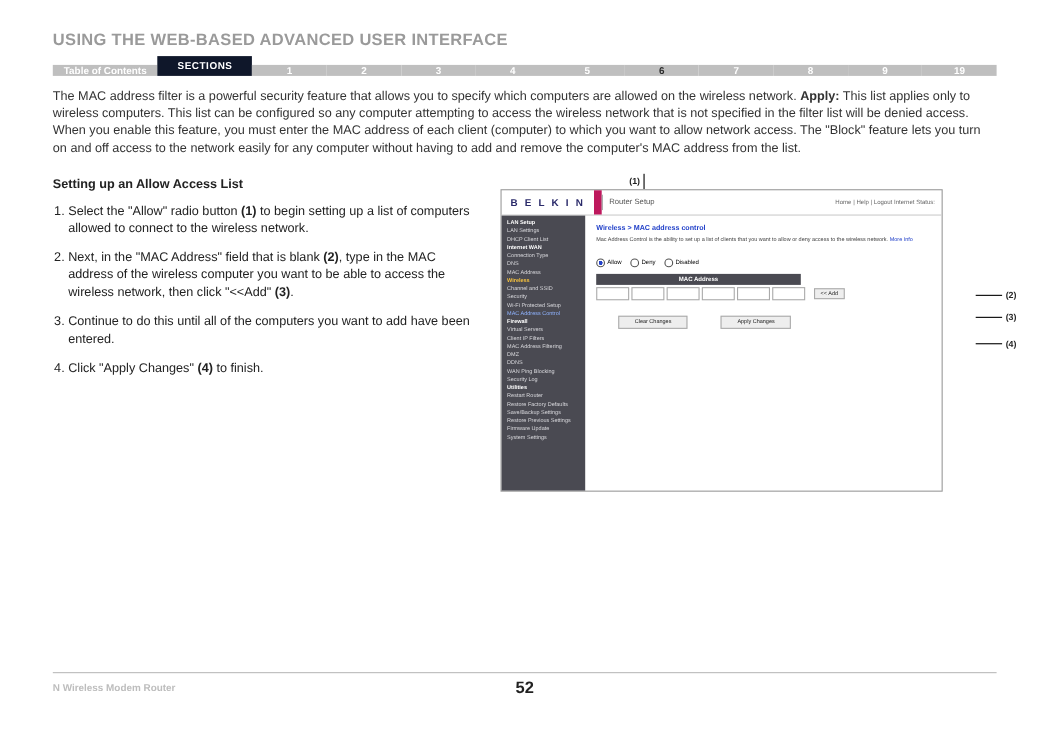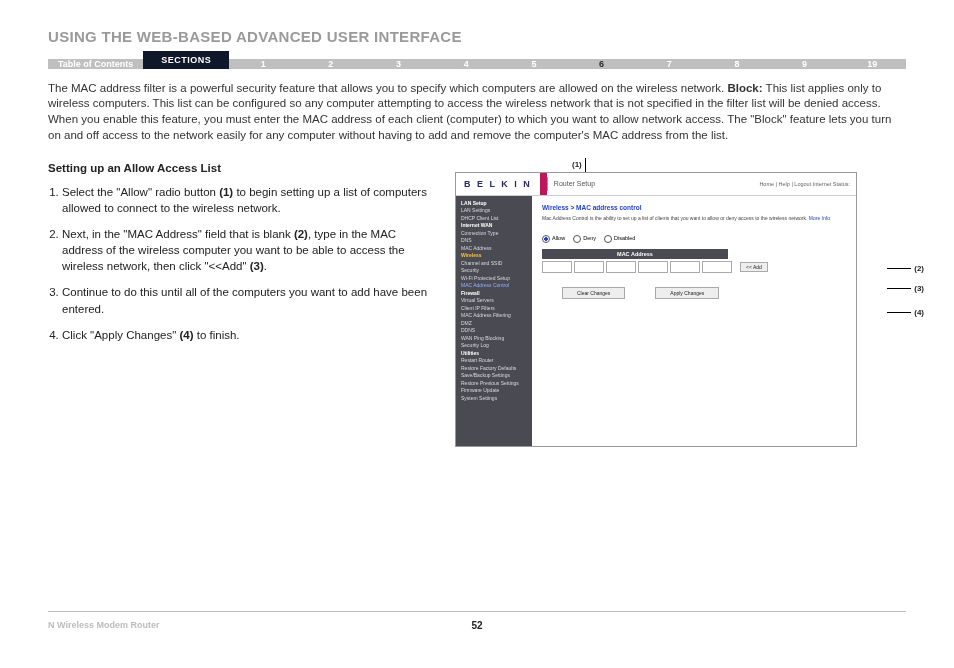--- a/index.html
+++ b/index.html
@@ -40,21 +40,21 @@
 .radios .dot.on{background:radial-gradient(circle,#2342c9 0 40%,#fff 45% 100%)}
 .tbl{margin-top:6px}
 .tbl .th{background:#4a4a52;color:#fff;font-size:5.5px;text-align:center;padding:2px 0;font-weight:bold;width:186px}
 .tbl .row{display:flex;align-items:center;gap:2px;margin-top:2px}
 .cell{width:28px;height:10px;border:1px solid #aaa;background:#fff}
 .addbtn{font-size:5px;border:1px solid #aaa;background:#eee;padding:1px 5px;margin-left:6px}
 .btnrow{display:flex;gap:30px;margin-top:14px;margin-left:20px}
 .sbtn{font-size:5px;border:1px solid #aaa;background:#eee;padding:2px 14px}
 .footer{position:absolute;left:48px;right:48px;bottom:18px;border-top:1px solid #bbb;padding-top:8px;display:flex;align-items:center}
 .fprod{font-size:9px;color:#bdbdbd;font-weight:bold}
-.fpage{position:absolute;left:50%;transform:translateX(-50%);font-size:10px;font-weight:bold}
+.fpage{position:absolute;left:50%;transform:translateX(-50%);font-size:15px;font-weight:bold}
 </style>
 </head>
 <body>
 
 <div class="page">
   <h1 class="h1">USING THE WEB-BASED ADVANCED USER INTERFACE</h1>
 
   <div class="navbar">
     <div class="toc">Table of Contents</div>
     <div class="sections">SECTIONS</div>
@@ -66,21 +66,21 @@
     <div class="num active">6</div>
     <div class="num">7</div>
     <div class="num">8</div>
     <div class="num">9</div>
     <div class="num">19</div>
   </div>
 
 
   <p class="body">
     <span>The MAC address filter is a powerful security feature that allows you to specify which computers are allowed on the wireless network. </span>
-    <b>Block:</b>
+    <b>Apply:</b>
     <span> This list applies only to wireless computers. This list can be configured so any computer attempting to access the wireless network that is not specified in the filter list will be denied access. When you enable this feature, you must enter the MAC address of each client (computer) to which you want to allow network access. The "Block" feature lets you turn on and off access to the network easily for any computer without having to add and remove the computer's MAC address from the list.</span>
   </p>
 
   <div class="cols">
     <div class="left">
       <p class="sub">Setting up an Allow Access List</p>
       <ol class="steps">
         <li><span>Select the "Allow" radio button </span><b>(1)</b><span> to begin setting up a list of computers allowed to connect to the wireless network.</span></li>
         <li><span>Next, in the "MAC Address" field that is blank </span><b>(2)</b><span>, type in the MAC address of the wireless computer you want to be able to access the wireless network, then click "&lt;&lt;Add" </span><b>(3)</b><span>.</span></li>
         <li><span>Continue to do this until all of the computers you want to add have been entered.</span></li>

